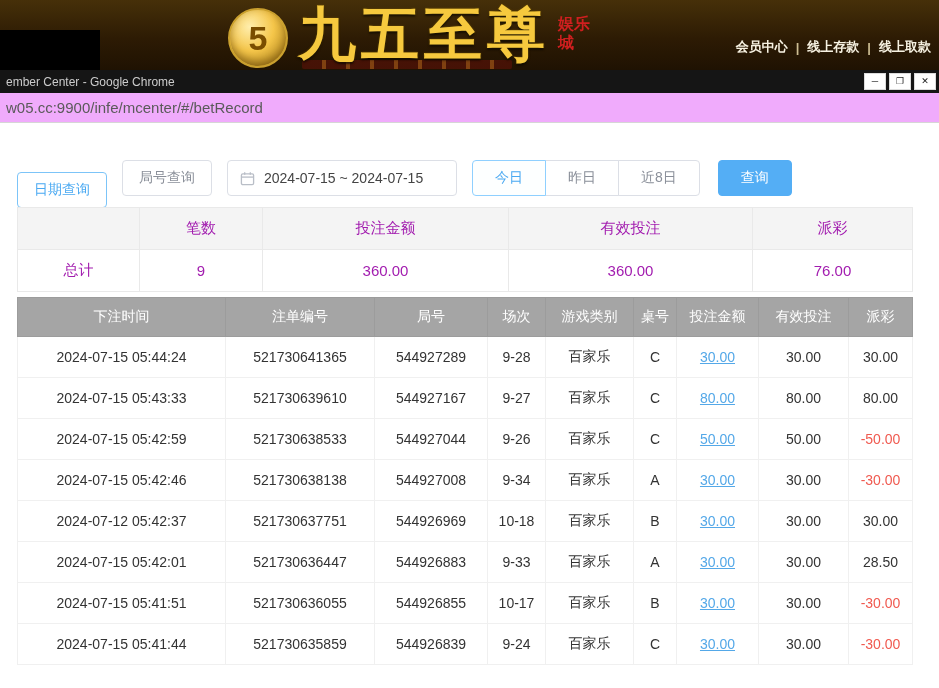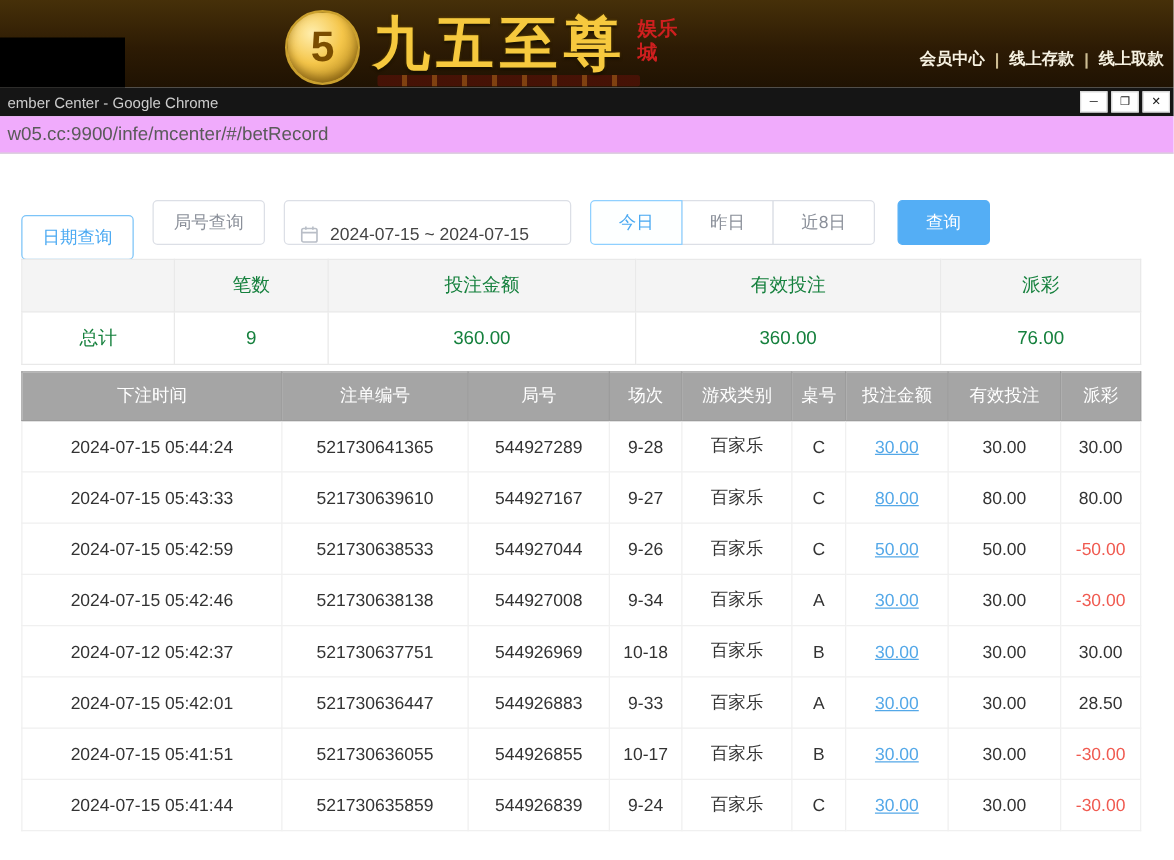--- a/index.html
+++ b/index.html
@@ -8,21 +8,21 @@
 
   
   .site-header{position:absolute;top:0;left:0;width:939px;height:70px;
     background:linear-gradient(180deg,#463009 0%,#2d1b04 55%,#1f1202 100%);}
   .black-block{position:absolute;left:0;top:30px;width:100px;height:40px;background:#000;}
   .logo{position:absolute;left:228px;top:2px;display:flex;align-items:flex-start;}
   .coin{width:56px;height:56px;border-radius:50%;margin-top:6px;
     background:radial-gradient(circle at 35% 30%,#ffeead 0%,#f5c64a 45%,#a3770f 100%);
     border:2px solid #caa02e;display:flex;align-items:center;justify-content:center;
     color:#7a4d00;font-size:34px;font-weight:bold;box-shadow:inset 0 -4px 8px rgba(80,50,0,.5);}
-  .logo-title{font-size:46px;font-weight:bold;color:#f6c93e;letter-spacing:5px;line-height:64px;
+  .logo-title{font-size:58px;font-weight:bold;color:#f6c93e;letter-spacing:5px;line-height:64px;
     margin-left:10px;text-shadow:0 2px 2px rgba(0,0,0,.65),0 0 2px #7a5a00;text-align:center;}
   .logo-badge{width:36px;margin-left:8px;margin-top:12px;color:#cf1f1f;font-size:16px;
     font-weight:bold;line-height:1.2;word-break:break-all;}
   .marquee{position:absolute;left:302px;top:60px;width:210px;height:9px;border-radius:2px;
     background:repeating-linear-gradient(90deg,#4a1206 0 20px,#8a4612 20px 24px);opacity:.9;}
   .top-nav{position:absolute;right:8px;top:38px;display:flex;align-items:center;gap:8px;
     font-size:13px;color:#f7f2e2;font-weight:bold;}
   .top-nav a{color:#f7f2e2;cursor:pointer;text-decoration:none;}
   .top-nav .sep{color:#cdbd93;}
 
@@ -40,33 +40,33 @@
     padding-left:6px;font-size:15px;color:#5a5a5a;}
 
   
   .content{position:absolute;top:124px;left:0;width:939px;height:564px;background:#fff;}
 
   .filters{position:absolute;top:24px;left:17px;display:flex;align-items:center;}
   .btn{display:inline-flex;align-items:center;justify-content:center;height:36px;
     box-sizing:border-box;padding:0 16px;border:1px solid #dcdfe6;border-radius:4px;
     background:#fff;font-size:14px;color:#8a8f99;cursor:pointer;white-space:nowrap;}
   .btn.blue-outline{border-color:#7cc4f8;color:#4aa9f2;margin-top:24px;}
-  .date-input{display:flex;align-items:flex-end;gap:9px;height:36px;box-sizing:border-box;
+  .date-input{display:flex;align-items:center;gap:9px;height:36px;box-sizing:border-box;
     width:230px;margin-left:15px;padding:0 12px;border:1px solid #dcdfe6;border-radius:4px;
     font-size:14px;color:#444;cursor:text;background:#fff;}
   .btn-group{display:flex;margin-left:15px;border-radius:10px;}
   .btn-group .btn{border-radius:0;margin-left:-1px;padding:0 22px;}
   .btn-group .btn:first-child{border-radius:4px 0 0 4px;margin-left:0;}
   .btn-group .btn:last-child{border-radius:0 4px 4px 0;}
   .btn-group .btn.active{color:#4aa9f2;border-color:#8fd0ff;background:#fdffff;z-index:1;}
   .btn.primary{background:#54aef5;border-color:#54aef5;color:#fff;margin-left:18px;padding:0 22px;}
   .lq{margin-left:15px;}
 
   table{border-collapse:collapse;table-layout:fixed;}
-  .summary-table{position:absolute;top:83px;left:17px;width:895px;font-size:15px;color:#15803d;border-radius:31px;}
+  .summary-table{position:absolute;top:83px;left:17px;width:895px;font-size:15px;color:#a21caf;border-radius:31px;}
   .summary-table th,.summary-table td{border:1px solid #e9e9e9;height:39px;text-align:center;
     font-weight:normal;background:#fff;}
   .summary-table thead th{background:#f4f4f4;}
 
   .bet-table{position:absolute;top:173px;left:17px;width:895px;font-size:14px;color:#333;}
   .bet-table thead th{background:#a5a5a5;color:#fff;height:36px;font-weight:normal;
     border:1px solid #9c9c9c;}
   .bet-table tbody td{height:38px;border:1px solid #f0f0f0;text-align:center;background:#fff;}
   .bet-table td.neg{color:#f05a50;}
   .bet-link{color:#54a8e8;text-decoration:underline;cursor:pointer;}

